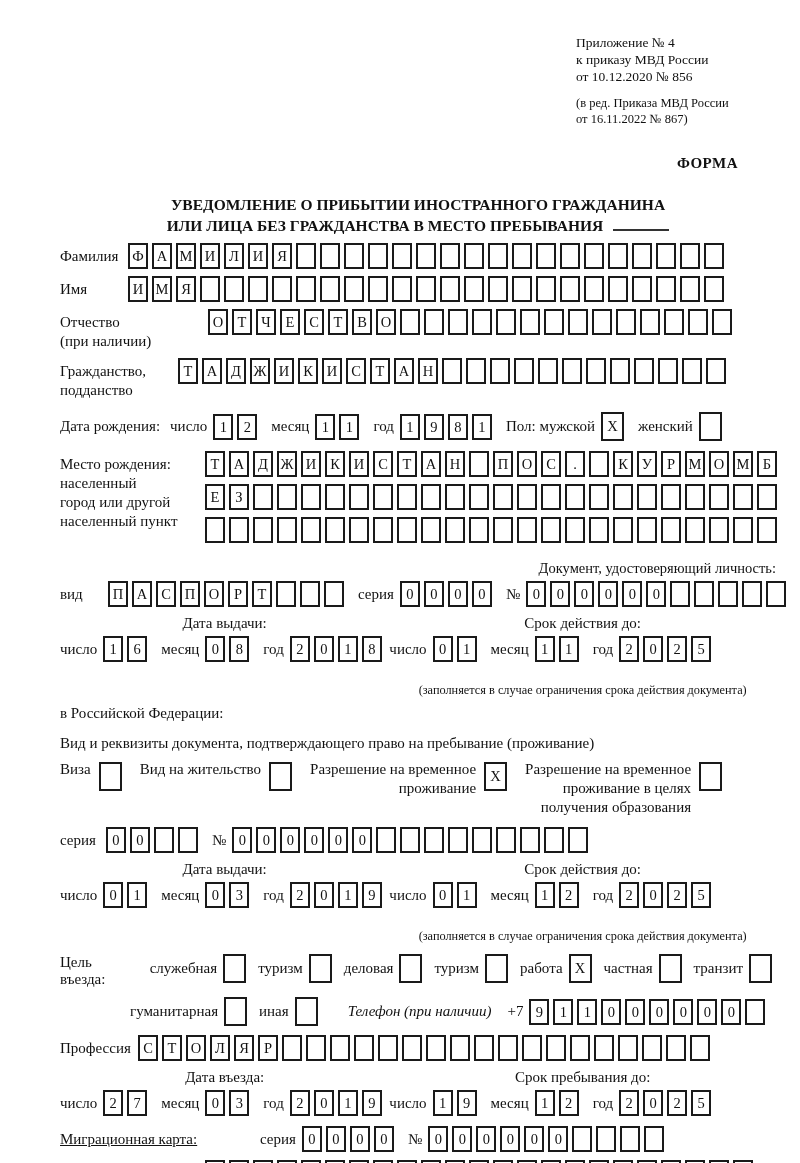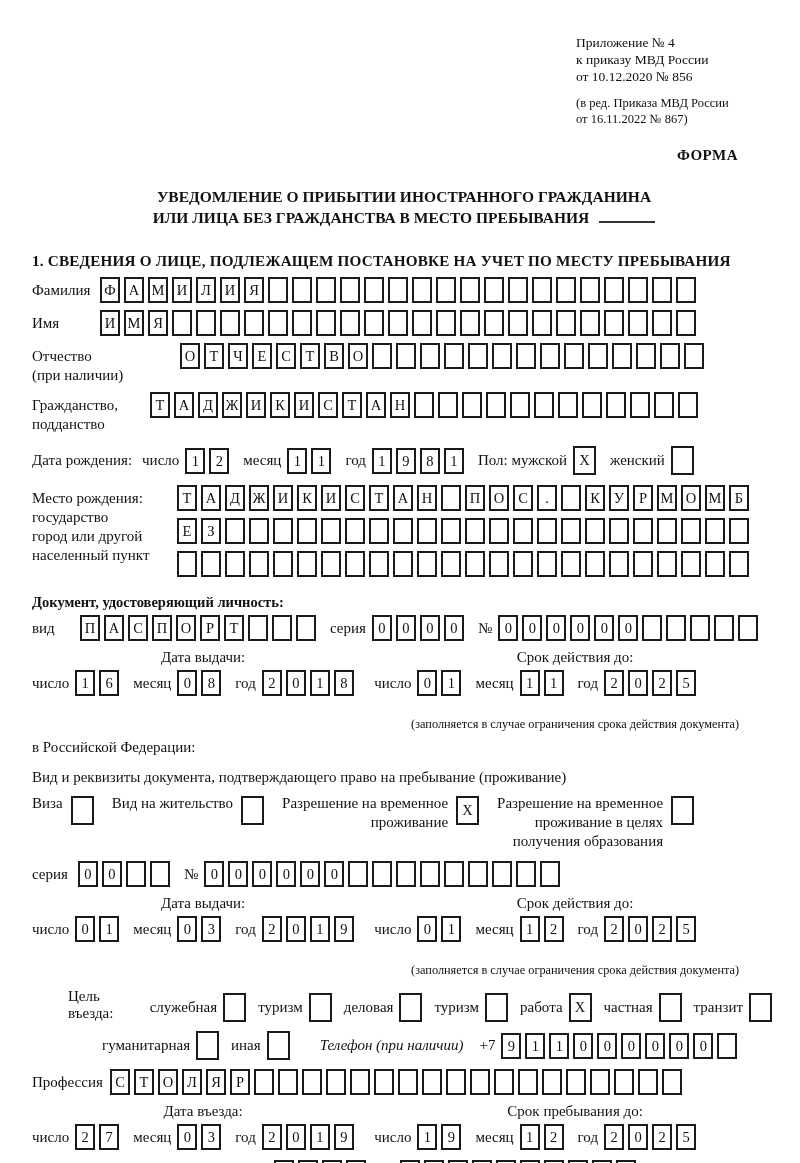--- a/index.html
+++ b/index.html
@@ -1,43 +1,43 @@
 <!DOCTYPE html>
 <html><head>
 <meta charset="utf-8">
 <style>
   html,body{margin:0;padding:0;background:#fff;}
   body{width:800px;height:1163px;overflow:hidden;font-family:"Liberation Serif","DejaVu Serif",serif;color:#111;}
-  .page{box-sizing:border-box;width:800px;height:991px;padding:34px 24px 10px 32px;}
+  .page{box-sizing:border-box;width:800px;height:991px;padding:34px 24px 10px 60px;}
 
   
   .hdr{margin-left:auto;width:200px;font-size:13.5px;line-height:17px;}
   .hdr .sub{font-size:12.5px;line-height:16px;margin-top:10px;}
-  .forma{text-align:right;font-weight:bold;font-size:15px;margin:20px 38px 0 0;letter-spacing:.5px;}
+  .forma{text-align:right;font-weight:bold;font-size:15px;margin:28px 38px 0 0;letter-spacing:.5px;}
 
   .title{text-align:center;font-weight:bold;font-size:15.5px;line-height:21px;margin-top:22px;}
   .blank{display:inline-block;width:56px;border-bottom:2px solid #333;height:14px;margin-left:10px;}
   .sec1{font-weight:bold;font-size:15.2px;margin-top:24px;letter-spacing:.2px;}
 
   .row{display:flex;align-items:flex-start;margin-top:7px;}
   .lbl{font-size:15px;line-height:19px;padding-top:4px;flex:none;}
   .cells{display:flex;flex:none;}
   .cell{flex:none;width:16px;height:22px;border:2px solid #1a1a1a;margin-right:4px;text-align:center;
         font-size:14.5px;line-height:22px;font-family:"Liberation Serif",serif;}
   .cb .cell{width:19px;height:25px;line-height:25px;}
 
   .w68{width:68px;}  .w148{width:148px;} .w118{width:118px;} .w145{width:145px;}
   .stack{display:flex;flex-direction:column;}
   .stack .cells{margin-bottom:7px;}
 
   .grp{display:flex;align-items:center;}
   .glbl{font-size:15px;margin:0 6px 0 10px;}
   .glbl.first{margin-left:0;}
 
-  .doc-title{text-align:left;font-weight:bold;font-size:14.5px;margin-top:10px;}
+  .doc-title{text-align:right;font-weight:normal;font-size:14.5px;margin-top:10px;}
 
   .pair{display:flex;margin-top:8px;}
   .pair .col-l{width:46%;}
   .pair .col-r{width:54%;}
   .pair .phdr{text-align:center;font-size:15px;margin-bottom:4px;}
   .caption{font-size:12.3px;text-align:center;margin-top:21px;}
 
   .plain{font-size:15px;line-height:22px;margin-top:8px;}
 
   .visa-row{display:flex;align-items:flex-start;margin-top:6px;}
@@ -64,21 +64,20 @@
       <div>от 16.11.2022 № 867)</div>
     </div>
   </div>
   <div class="forma">ФОРМА</div>
 
   <div class="title">
     <div>УВЕДОМЛЕНИЕ О ПРИБЫТИИ ИНОСТРАННОГО ГРАЖДАНИНА</div>
     <div><span>ИЛИ ЛИЦА БЕЗ ГРАЖДАНСТВА В МЕСТО ПРЕБЫВАНИЯ</span><span class="blank"></span></div>
   </div>
 
-  <div class="sec1">1. СВЕДЕНИЯ О ЛИЦЕ, ПОДЛЕЖАЩЕМ ПОСТАНОВКЕ НА УЧЕТ ПО МЕСТУ ПРЕБЫВАНИЯ</div>
 
   <div class="row">
     <div class="lbl w68">Фамилия</div>
     <div class="cells">
         <span class="cell">Ф</span>
         <span class="cell">А</span>
         <span class="cell">М</span>
         <span class="cell">И</span>
         <span class="cell">Л</span>
         <span class="cell">И</span>
@@ -223,21 +222,21 @@
       </span>
     <span class="glbl">женский</span>
     <span class="cells cb">
         <span class="cell"></span>
       </span>
   </div>
 
   <div class="row" style="margin-top:10px;">
     <div class="lbl w145">
       <div>Место рождения:</div>
-      <div>государство</div>
+      <div>населенный</div>
       <div>город или другой</div>
       <div>населенный пункт</div>
     </div>
     <div class="stack">
       <div class="cells">
           <span class="cell">Т</span>
           <span class="cell">А</span>
           <span class="cell">Д</span>
           <span class="cell">Ж</span>
           <span class="cell">И</span>
@@ -508,21 +507,21 @@
             <span class="cell">2</span>
             <span class="cell">0</span>
             <span class="cell">2</span>
             <span class="cell">5</span>
           </span>
       </div>
       <div class="caption">(заполняется в случае ограничения срока действия документа)</div>
     </div>
   </div>
 
-  <div class="row" style="align-items:flex-end;margin-top:10px;margin-left:36px;">
+  <div class="row" style="align-items:flex-start;margin-top:10px;">
     <span class="opt">
         <span class="olbl">Цель въезда:</span>
       </span>
     <span class="opt">
         <span class="olbl">служебная</span>
         <span class="cells cb">
           <span class="cell"></span>
         </span>
       </span>
     <span class="opt">

